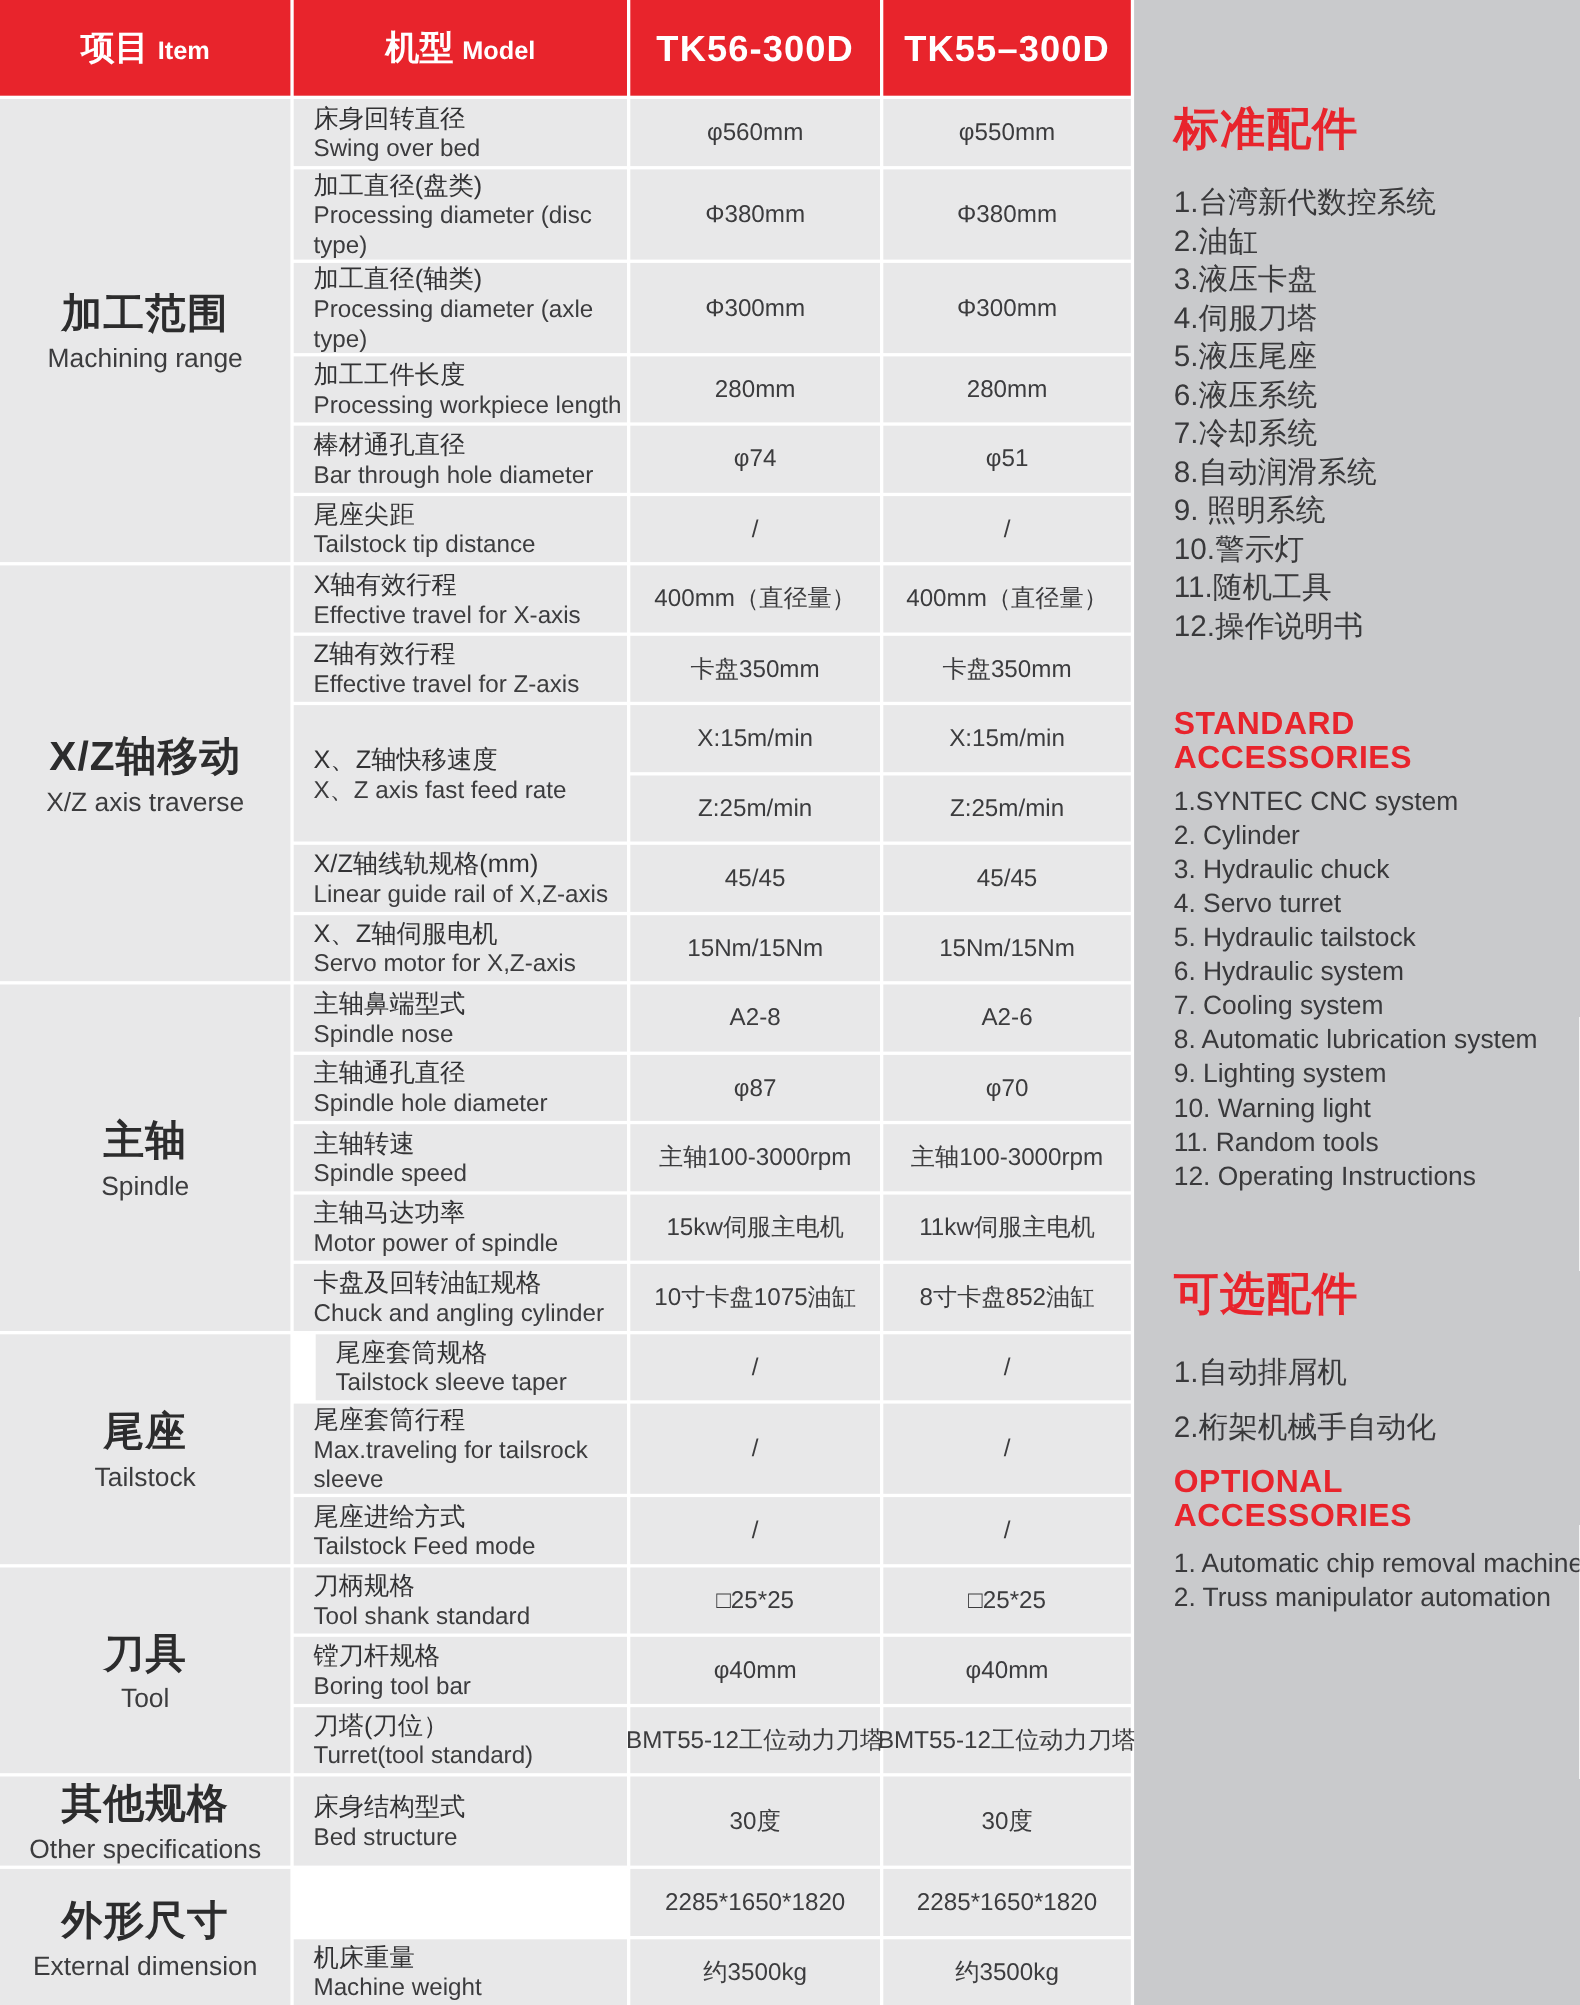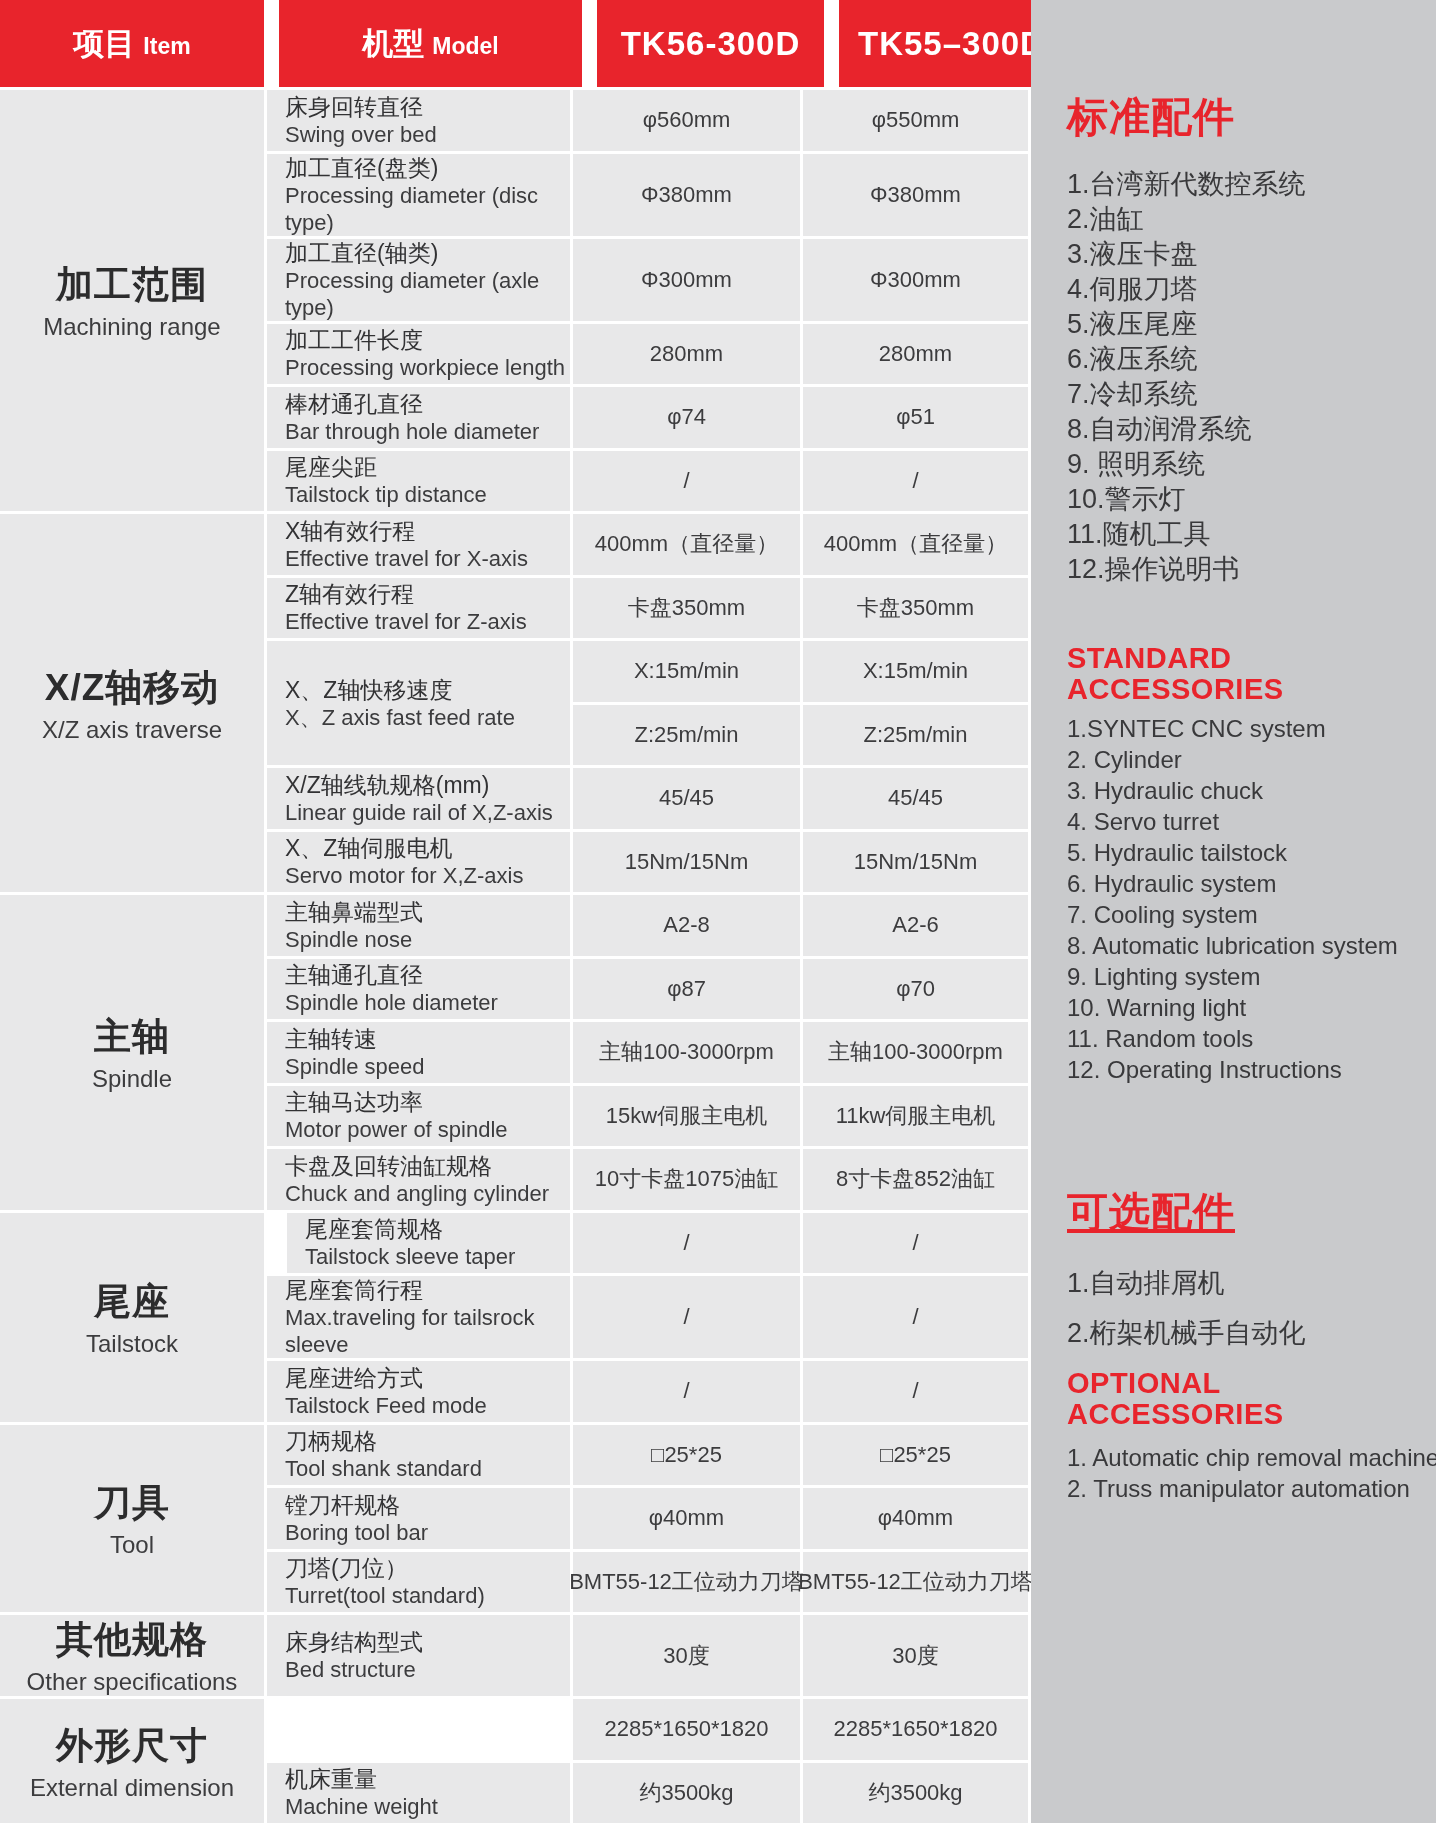--- a/index.html
+++ b/index.html
@@ -5,21 +5,21 @@
   html,body { margin:0; padding:0; background:#ffffff; }
   .page {
     position:relative; width:1436px; height:1823px;
     background:#ffffff; overflow:hidden;
     font-family:"Liberation Sans","DejaVu Sans",sans-serif;
   }
   
   .hdr {
     position:absolute; top:0; left:0;
     display:grid; grid-template-columns:264px 303px 227px 225px;
-    gap:15px; height:87px;
+    gap:3px; height:87px;
   }
   .hdr-cell {
     background:var(--red); color:#ffffff;
     display:flex; align-items:center; justify-content:center;
   }
   .hdr-cjk { font-size:31px; font-weight:700; }
   .hdr-sub { font-size:23px; font-weight:700; margin-left:8px; position:relative; top:3px; }
   .hdr-model { font-size:33px; font-weight:700; letter-spacing:1px; }
   
   .grid {
@@ -46,21 +46,21 @@
     position:absolute; top:0; left:1031px; width:405px; height:1823px;
     background:#c9cacc;
   }
   .sidebar-inner { padding:90px 10px 0 36px; }
   .side-cn-title { font-size:41px; font-weight:700; color:var(--red); letter-spacing:1px; }
   .cn-list { margin-top:22px; }
   .cn-list .li { font-size:27px; line-height:35px; color:#39393b; white-space:nowrap; }
   .side-en-title { margin-top:56px; font-size:29px; line-height:31px; font-weight:700; color:var(--red); letter-spacing:0.5px; }
   .en-list { margin-top:8px; }
   .en-list .li { font-size:24px; line-height:31px; color:#39393b; white-space:nowrap; }
-  .optional-title { margin-top:100px;text-decoration:underline; }
+  .optional-title { margin-top:64px; }
   .cn-list.optional { margin-top:18px; }
   .cn-list.optional .li { line-height:50px; }
   .side-en-title.optional { margin-top:10px; }
   .en-list.optional { margin-top:12px; }
 </style>
 </head>
 <body>
 
 <div class="page">
 

